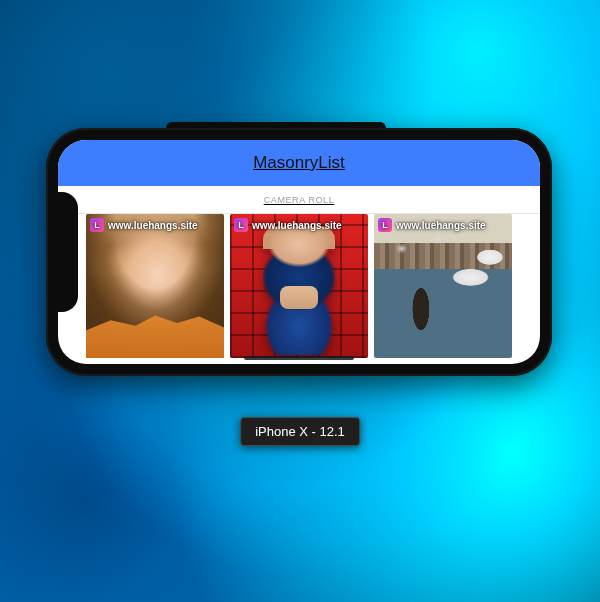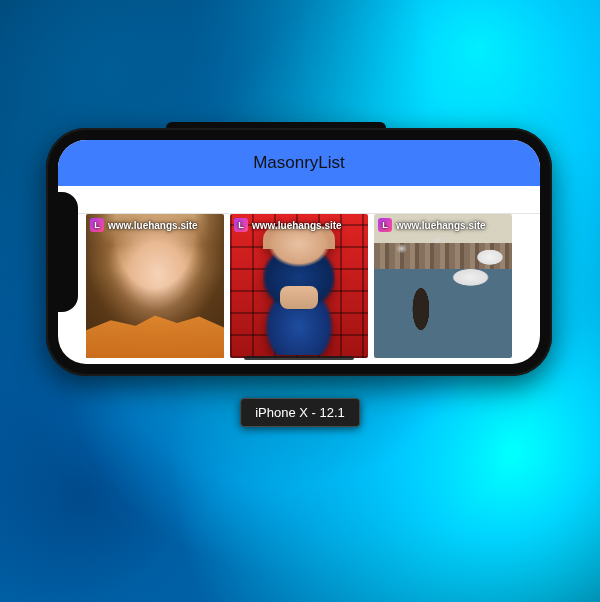--- a/index.html
+++ b/index.html
@@ -44,20 +44,21 @@
   .device::before { 
     content:""; position:absolute;
     top:-6px; left:120px; width:220px; height:6px;
     background:#0c0c0c; border-radius:6px 6px 0 0;
   }
   .screen {
     position: absolute; inset: 12px;
     background: #fff;
     border-radius: 28px;
     overflow: hidden;
+    text-decoration: underline;
   }
   
   .notch {
     position:absolute; left:0; top:50%; transform:translateY(-50%);
     width:20px; height:120px; background:#0c0c0c;
     border-radius:0 16px 16px 0;
     z-index:60;
   }
 
   
@@ -169,41 +170,44 @@
   }
 
   
   .home-indicator{
     position:absolute; left:50%; bottom:4px; transform:translateX(-50%);
     width:110px; height:4px; background:#1b1b1b; border-radius:4px; opacity:.85;
   }
 
   
   .caption{
-    position:absolute; left:50%; top:398px; transform:translateX(-50%);
+    position:absolute; left:50%; top:417px; transform:translateX(-50%);
     background:#1f1f1f; color:#fff; font-size:13px;
     padding:6px 14px; border:1px solid #4a4a4a; border-radius:4px;
     box-shadow:0 2px 8px rgba(0,0,0,.6);
     white-space:nowrap;
   }
 </style>
 </head>
 <body>
 
 <div class="bg"></div>
 
 <div class="device">
   <div class="screen">
     <div class="notch"></div>
 
     <div class="titlebar">
       <span>MasonryList</span>
     </div>
 
     <div class="tabs">
+      <div class="tab">
+        <span>CAMERA ROLL</span>
+      </div>
     </div>
 
     <div class="gallery">
       <div class="card img1">
         <div class="watermark">
           <span class="wm-logo">L</span>
           <span>www.luehangs.site</span>
         </div>
       </div>
       <div class="card img2">

